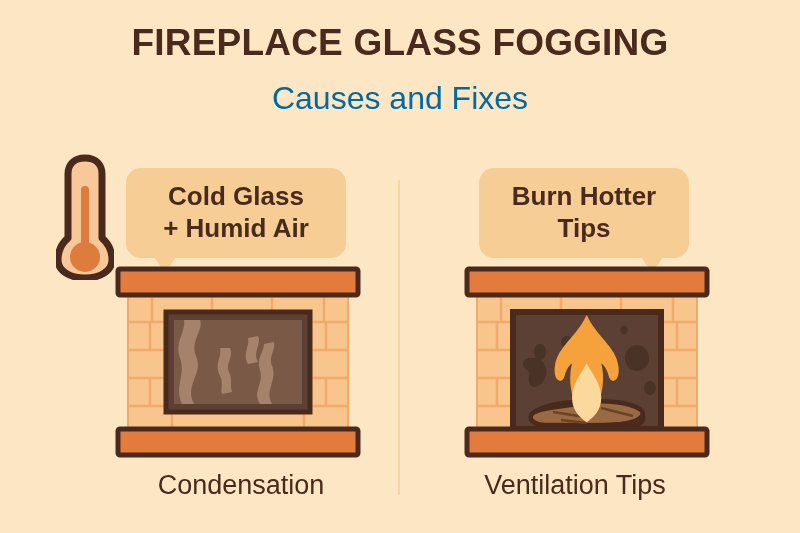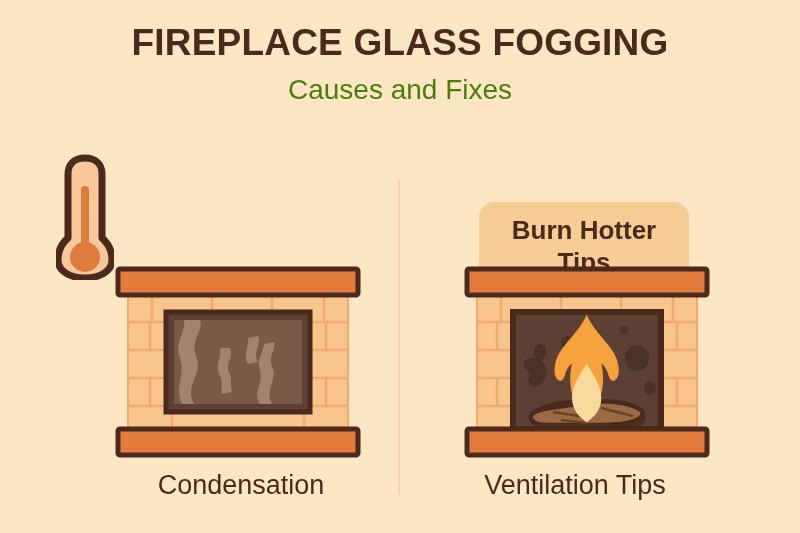--- a/index.html
+++ b/index.html
@@ -29,23 +29,23 @@
   .title-line {
     display: block;
     font-size: 37px;
     font-weight: bold;
     letter-spacing: 0.2px;
     color: #4a2a1c;
     line-height: 1.12;
   }
   .subtitle {
     display: block;
-    margin-top: 11px;
-    font-size: 28px;
-    color: #4d7c0f;
+    margin-top: 17px;
+    font-size: 32px;
+    color: #0369a1;
     font-weight: normal;
   }
   .divider-vert {
     position: absolute;
     left: 398px;
     top: 180px;
     width: 2px;
     height: 315px;
     background: #f3d5a6;
   }
@@ -67,21 +67,20 @@
     left: 126px;
     top: 168px;
     width: 220px;
     height: 90px;
   }
   .bubble-right {
     left: 479px;
     top: 168px;
     width: 210px;
     height: 90px;
-    margin-top: 34px;
   }
   .bubble-tail {
     position: absolute;
     width: 0;
     height: 0;
     border-left: 11px solid transparent;
     border-right: 11px solid transparent;
     border-top: 16px solid #f5cd95;
     bottom: -15px;
   }
@@ -115,20 +114,25 @@
 
   <div class="scene" style="left:56px; top:152px;">
     <svg width="58" height="128" viewBox="0 0 58 128">
       <path d="M29 6 C17.5 6 12 13 12 22 L12 86 C5 92 2 100 2 108 C2 119 14 126 29 126
                C44 126 56 119 56 108 C56 100 53 92 46 86 L46 22 C46 13 40.5 6 29 6 Z" fill="#F8C79A" stroke="#4A2A1C" stroke-width="7" stroke-linejoin="round"></path>
       <circle cx="29" cy="105" r="15" fill="#DD7C3C"></circle>
       <rect x="25" y="34" width="8" height="68" rx="4" fill="#DD7C3C"></rect>
     </svg>
   </div>
 
+  <div class="bubble bubble-left">
+    <span>Cold Glass</span>
+    <span>+ Humid Air</span>
+    <span class="bubble-tail tail-left"></span>
+  </div>
 
   <div class="bubble bubble-right">
     <span>Burn Hotter</span>
     <span>Tips</span>
     <span class="bubble-tail tail-right"></span>
   </div>
 
   <div class="scene" style="left:112px; top:266px;">
     <svg width="252" height="192" viewBox="0 0 252 192">
 

